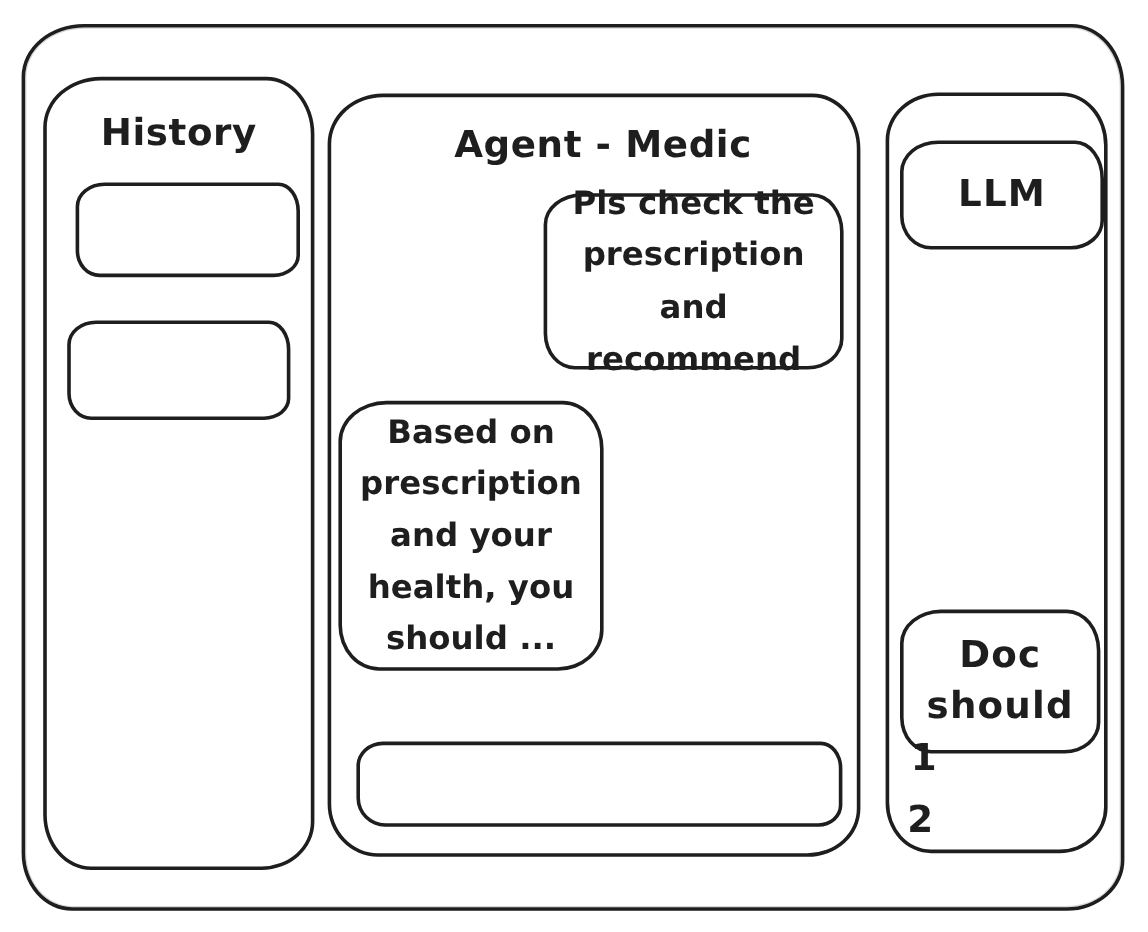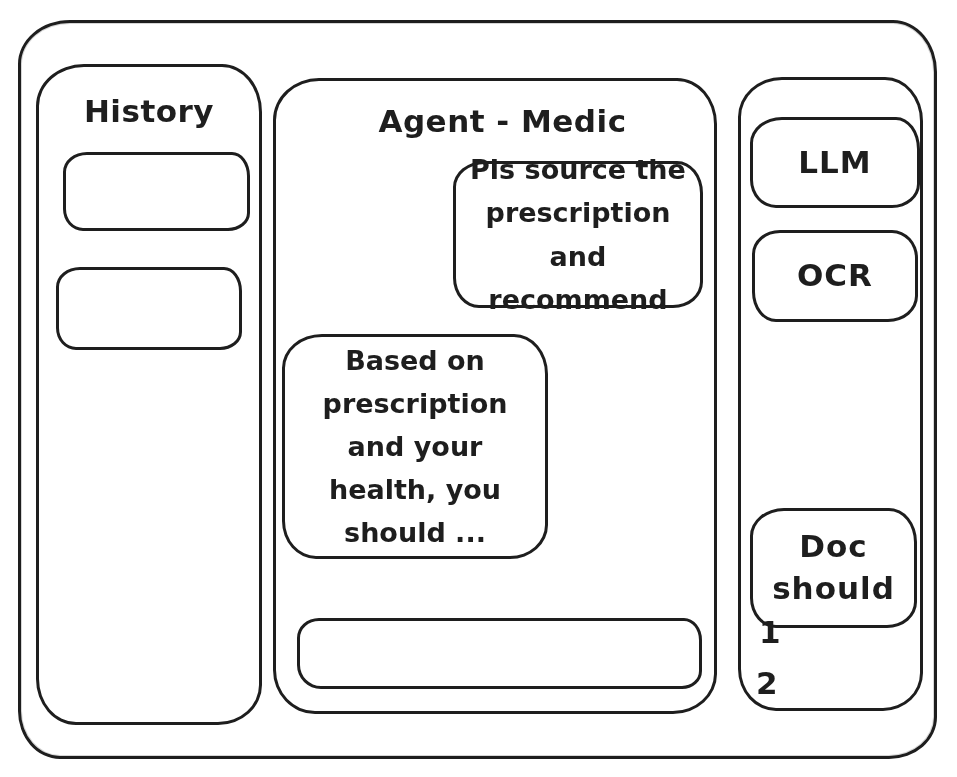--- a/index.html
+++ b/index.html
@@ -53,21 +53,21 @@
   .bubble{
     display:flex; align-items:center; justify-content:center;
     text-align:center; white-space:pre-line;
     font-size:27px; font-weight:600; line-height:1.6;
   }
   .bubble.user{
     left:177px; top:80px; width:250px; height:147px;
     border-radius:32px 26px 30px 26px / 26px 32px 26px 30px;
   }
   .bubble.agent{
-    left:6px; top:253px; width:266px; height:225px;
+    left:6px; top:253px; width:221px; height:225px;
     border-radius:40px 34px 38px 34px / 34px 40px 34px 38px;
   }
   .chat-input{
     position:absolute; box-sizing:border-box;
     left:21px; top:537px; width:405px; height:71px;
     background:var(--paper);
     border:3px solid var(--ink);
     border-radius:22px 18px 20px 24px / 20px 22px 18px 24px;
     font-family:inherit; font-size:26px; color:var(--ink);
     padding:0 20px; outline:none;
@@ -110,35 +110,34 @@
 
     <div class="sketch history-panel">
       <div class="panel-title history-title">History</div>
       <div class="sketch history-item one"></div>
       <div class="sketch history-item two"></div>
     </div>
 
     <div class="sketch chat-panel">
       <div class="panel-title chat-title">Agent - Medic</div>
 
-      <div class="sketch bubble user">Pls source the
+      <div class="sketch bubble user">Pls check the
 prescription
 and recommend</div>
 
       <div class="sketch bubble agent">Based on
 prescription
 and your
 health, you
 should ...</div>
 
       <input class="chat-input" type="text" placeholder="" style="">
     </div>
 
     <div class="sketch tools-panel">
       <button class="tool-btn llm">LLM</button>
-      <button class="tool-btn ocr">OCR</button>
       <button class="tool-btn doc">Doc should</button>
       <div class="doc-source-item one">1</div>
       <div class="doc-source-item two">2</div>
     </div>
 
   </div>
 </div>
 
 </body></html>

